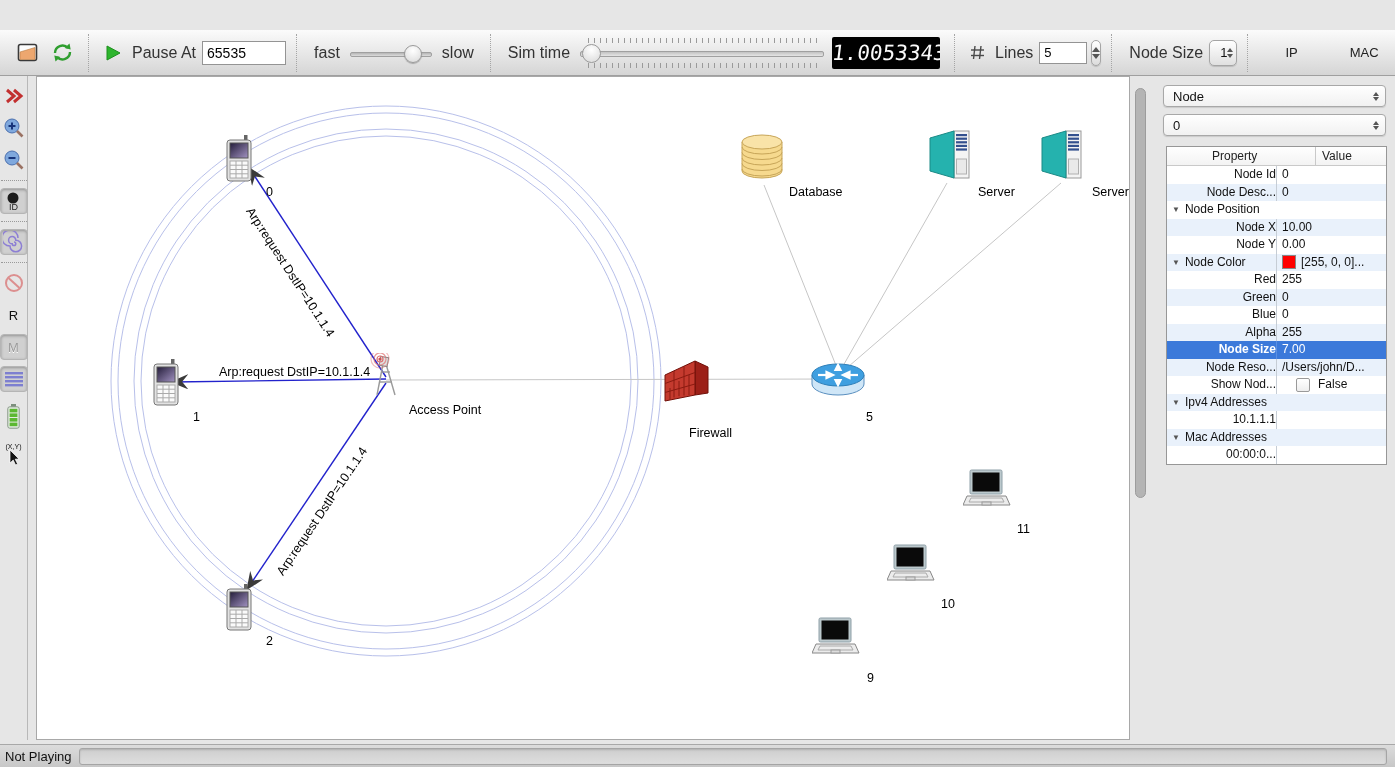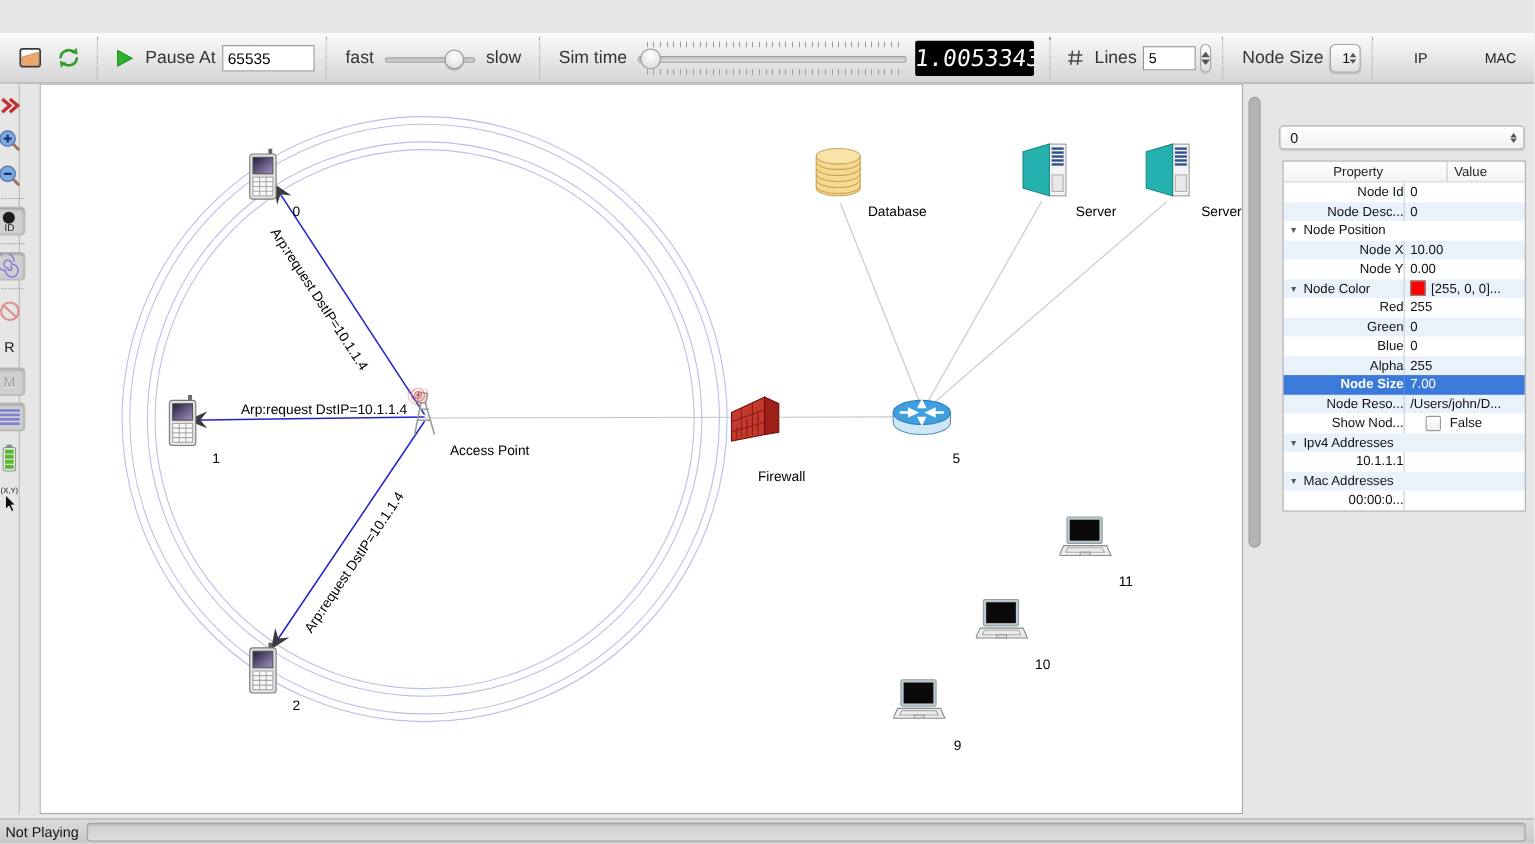--- a/index.html
+++ b/index.html
@@ -32,21 +32,21 @@
   .lcd span{display:inline-block;transform:skewX(-7deg);font-family:"DejaVu Sans Mono",monospace;font-size:21px;line-height:32px;color:#fafafa;letter-spacing:0px;padding-right:7px;}
   .spin-input{width:38px;height:18px;border:1px solid #949494;background:#fff;font-size:13px;padding:1px 4px;font-family:"Liberation Sans",sans-serif;}
   .stepper{width:15px;height:24px;border:1px solid #a5a5a5;border-radius:5px;background:linear-gradient(#ffffff,#dcdcdc);display:flex;flex-direction:column;align-items:center;justify-content:center;margin-left:4px;box-shadow:0 1px 1px rgba(0,0,0,.15);}
   .tri-up{width:0;height:0;border-left:4px solid transparent;border-right:4px solid transparent;border-bottom:5px solid #555;margin:1px 0;}
   .tri-dn{width:0;height:0;border-left:4px solid transparent;border-right:4px solid transparent;border-top:5px solid #555;margin:1px 0;}
   .combo{width:56px;height:24px;border:1px solid #a5a5a5;border-radius:5px;background:linear-gradient(#ffffff,#e0e0e0);display:flex;align-items:center;font-size:13px;padding:0 3px 0 10px;box-shadow:0 1px 1px rgba(0,0,0,.15);}
   .combo .arrows{margin-left:auto;display:flex;flex-direction:column;align-items:center;}
   .txt-btn{font-size:13px;color:#222;margin:0 26px;text-align:center;}
 
   
-  .sidebar{position:absolute;left:0;top:76px;width:18px;height:664px;background:#e6e6e6;border-right:1px solid #b8b8b8;box-sizing:border-box;display:flex;flex-direction:column;align-items:center;padding-top:4px;}
+  .sidebar{position:absolute;left:0;top:76px;width:28px;height:664px;background:#e6e6e6;border-right:1px solid #b8b8b8;box-sizing:border-box;display:flex;flex-direction:column;align-items:center;padding-top:4px;}
   .sb-btn{width:28px;height:26px;display:flex;flex-direction:column;align-items:center;justify-content:center;margin:3px 0;border-radius:4px;}
   .sb-btn.pressed{background:#d0d0d0;box-shadow:inset 0 1px 3px rgba(0,0,0,.3);border:1px solid #b5b5b5;box-sizing:border-box;}
   .sb-sep{width:26px;border-top:1px dotted #9a9a9a;margin:4px 0;}
   .sb-letter{font-size:13px;color:#111;}
   .sb-letter.dim{color:#9a9a9a;text-shadow:0 1px 0 #fff;}
   .idball{font-size:9px;color:#222;line-height:7px;}
   .xy-lbl{font-size:7px;color:#111;line-height:7px;}
 
   
   .canvas{position:absolute;left:36px;top:76px;width:1094px;height:664px;background:#fff;border:1px solid #a8a8a8;box-sizing:border-box;overflow:hidden;}
@@ -464,20 +464,27 @@
           <polygon points="4,27 43,27 47,36 0,36" fill="#ececec" stroke="#888"></polygon>
           <polygon points="8,29 39,29 41,33 6,33" fill="none" stroke="#aaa"></polygon>
           <rect x="19" y="33" width="9" height="3" fill="#ddd" stroke="#999"></rect>
         </svg>
     </div>
     <div class="nlabel" style="left:830px;top:594px;">9</div>
   </div>
 
   <div class="vscroll"></div>
 
+  <div class="dropdown" style="top:85px;">
+    <span>Node</span>
+    <div class="dd-arrows">
+        <div class="tri-up"></div>
+        <div class="tri-dn"></div>
+      </div>
+  </div>
   <div class="dropdown" style="top:114px;">
     <span>0</span>
     <div class="dd-arrows">
         <div class="tri-up"></div>
         <div class="tri-dn"></div>
       </div>
   </div>
 
   <div class="ptable">
     <div class="thead">

